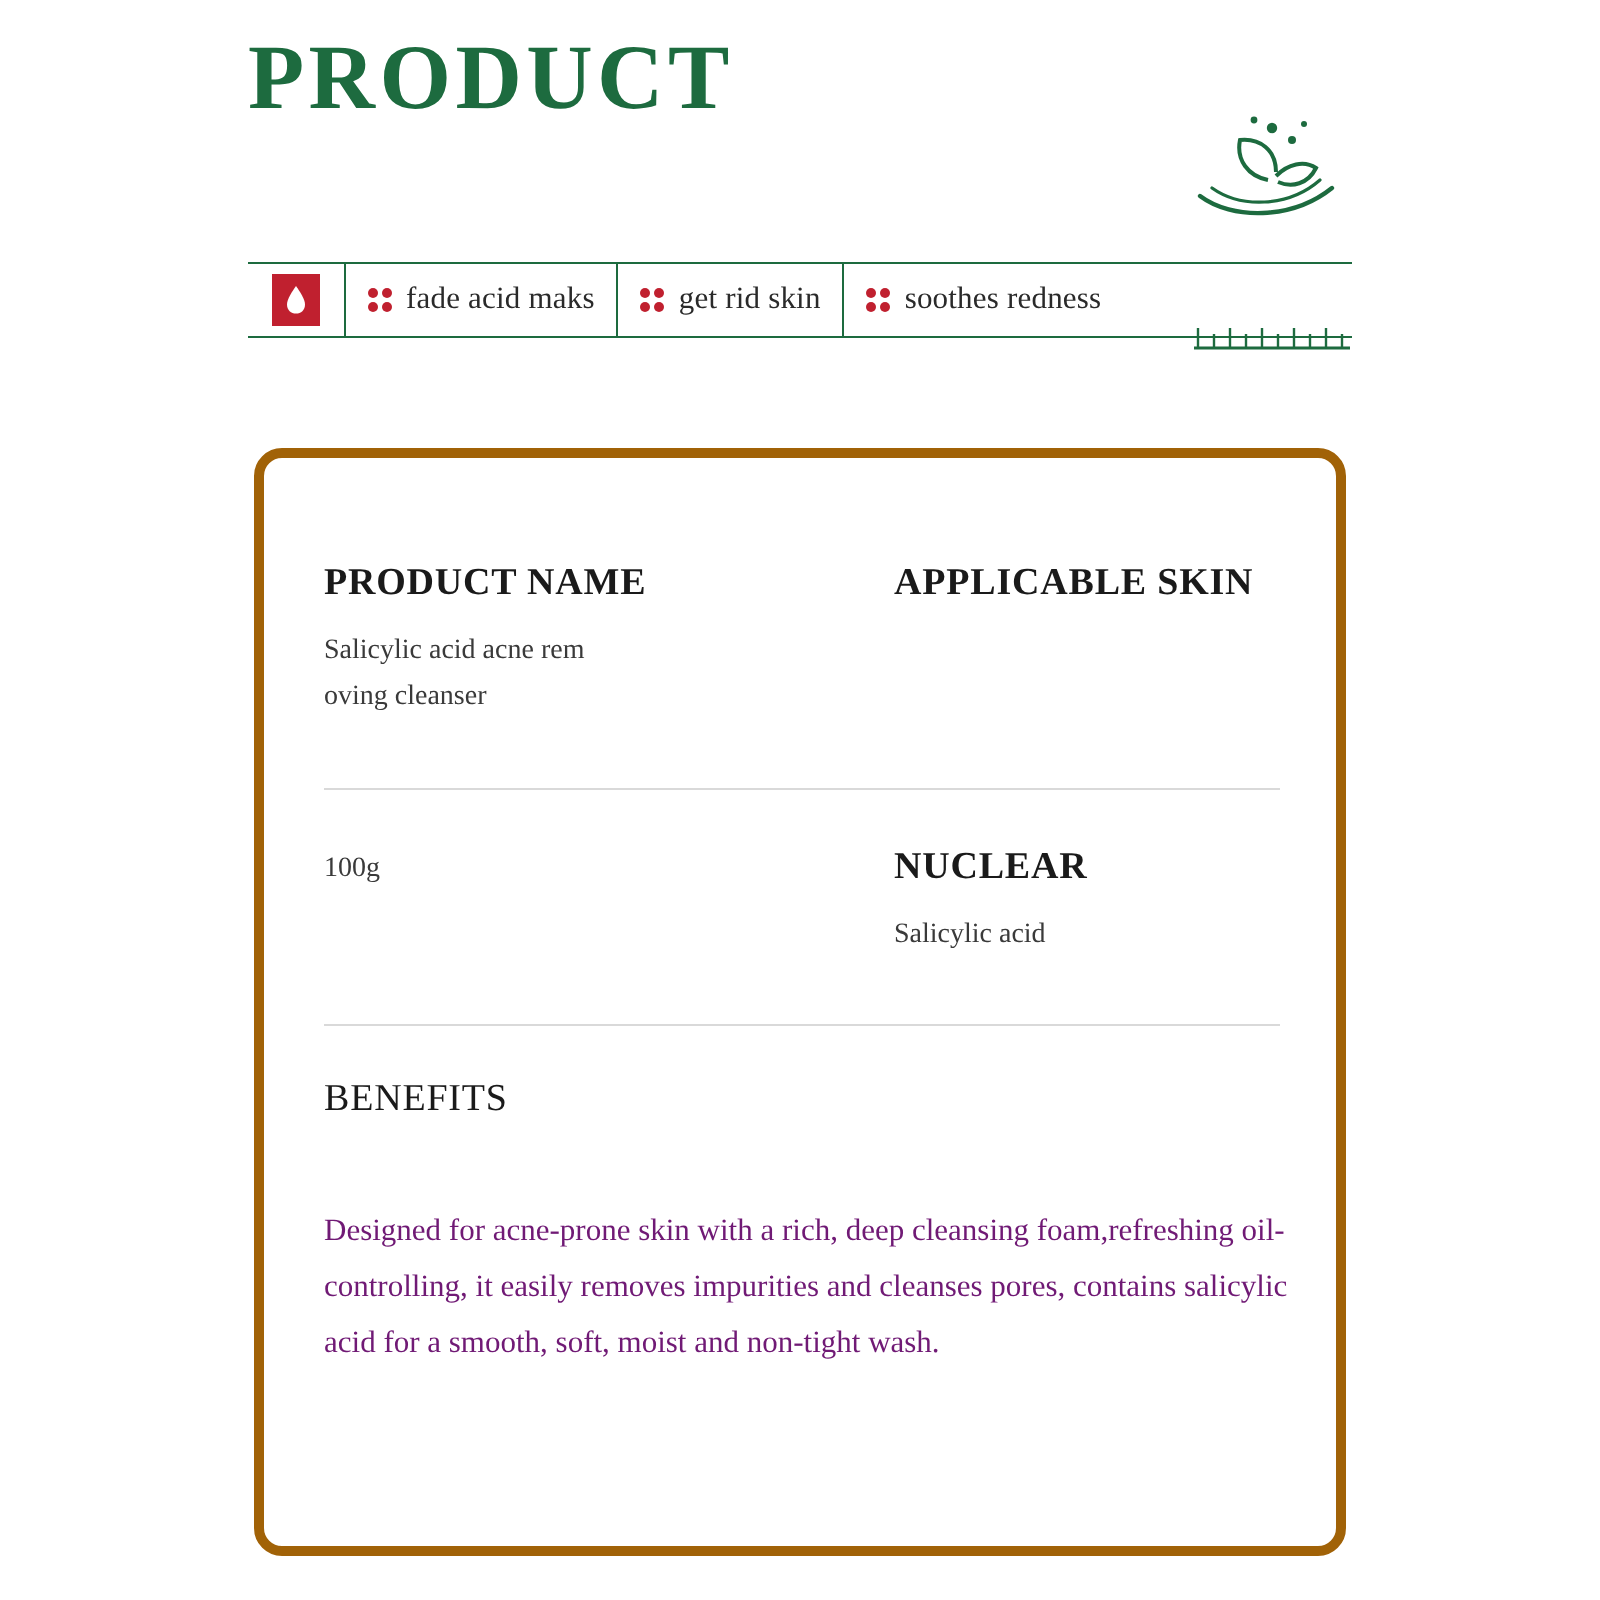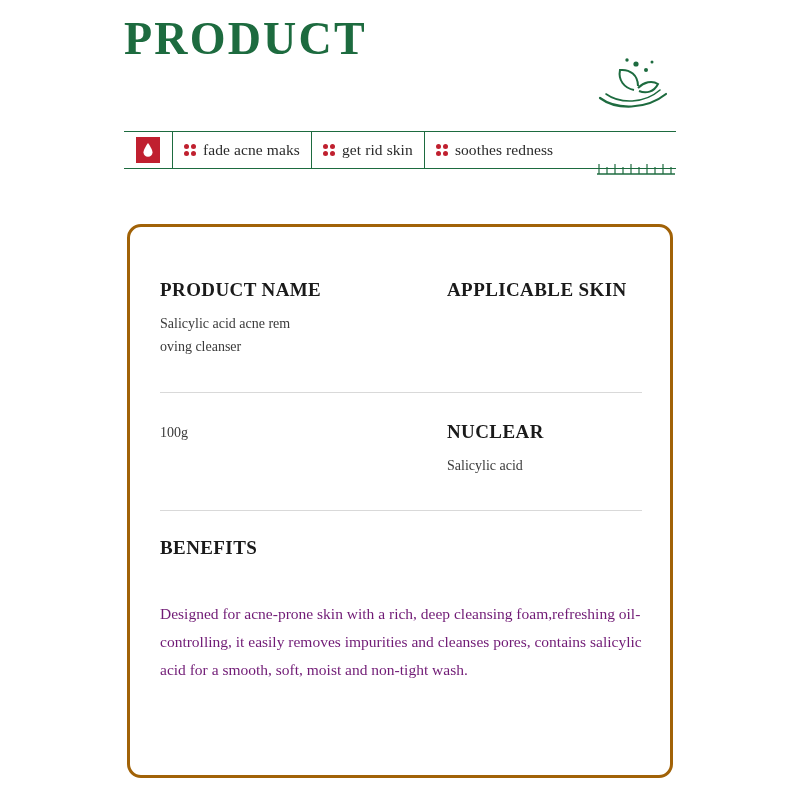--- a/index.html
+++ b/index.html
@@ -118,21 +118,21 @@
     height: 14px;
   }
 
   
   .card {
     position: absolute;
     left: 127px;
     top: 224px;
     width: 546px;
     height: 554px;
-    border: 3px solid #a16207;
+    border: 5px solid #a16207;
     border-radius: 14px;
     box-sizing: border-box;
   }
   .card-inner {
     position: absolute;
     left: 30px;
     top: 52px;
     right: 28px;
   }
 
@@ -164,21 +164,21 @@
   .divider {
     height: 1px;
     background: #d9d9d9;
     margin: 34px 0 28px 0;
   }
   .divider.second {
     margin: 33px 0 26px 0;
   }
   .benefits-label {
     font-family: "Liberation Serif", serif;
-    font-weight: 700;
+    font-weight: 400;
     font-size: 19px;
     letter-spacing: 0.4px;
     color: #1a1a1a;
     margin-bottom: 12px;
   }
   .benefits-text {
     font-family: "Liberation Serif", serif;
     font-size: 15.5px;
     line-height: 28px;
     color: #701a75;
@@ -217,21 +217,21 @@
       </div>
     </div>
 
     <div class="feature-cell">
       <span class="dots">
           <i></i>
           <i></i>
           <i></i>
           <i></i>
         </span>
-      <span class="feature-label">fade acne maks</span>
+      <span class="feature-label">fade acid maks</span>
     </div>
 
     <div class="feature-cell">
       <span class="dots">
           <i></i>
           <i></i>
           <i></i>
           <i></i>
         </span>
       <span class="feature-label">get rid skin</span>

